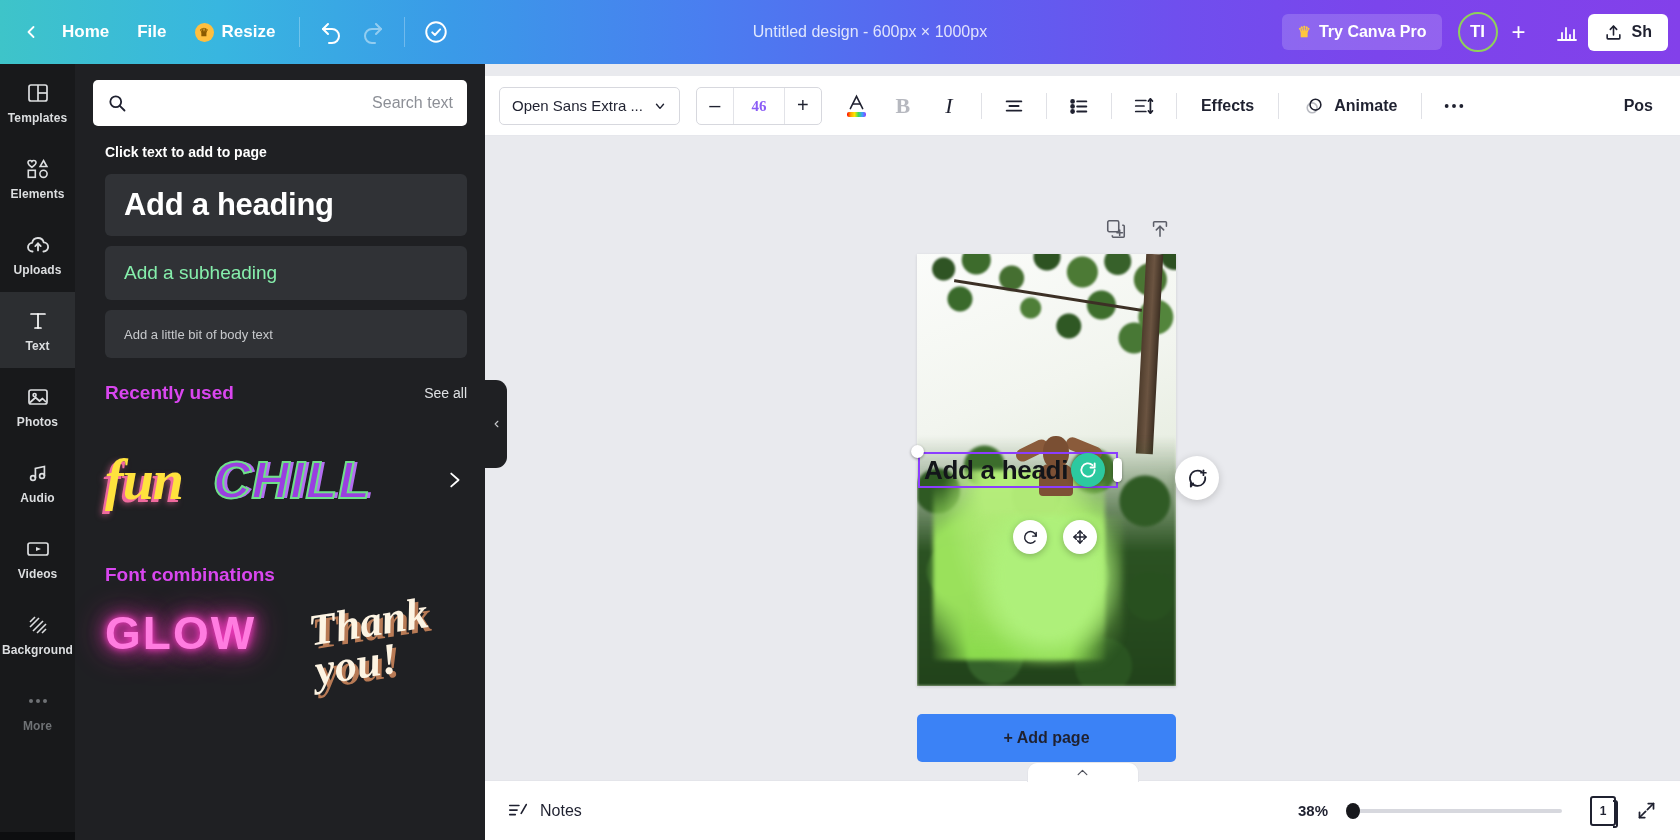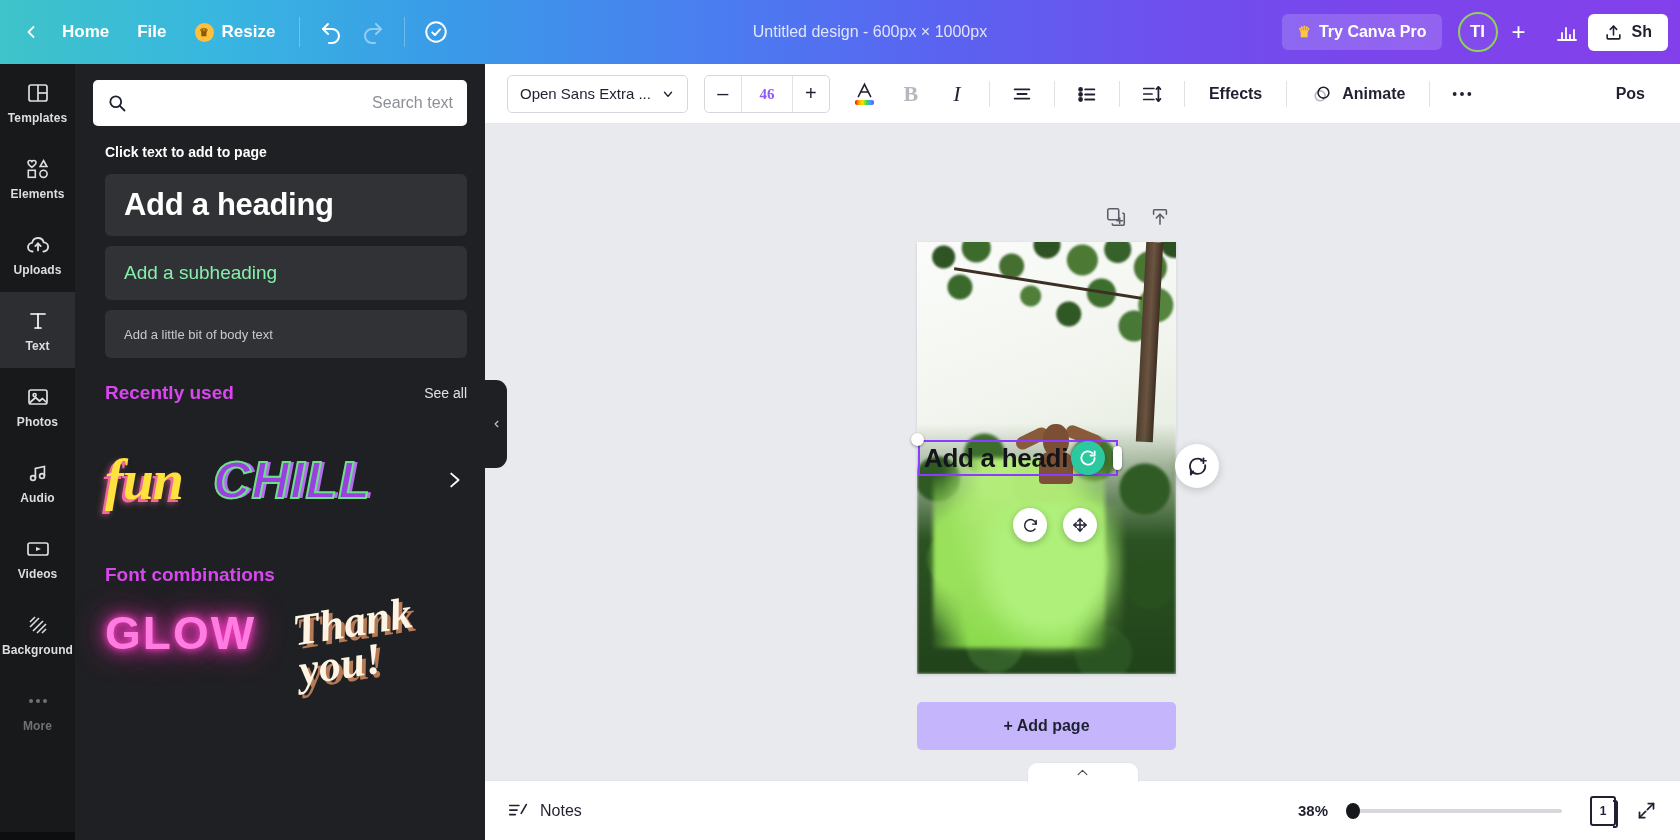--- a/index.html
+++ b/index.html
@@ -141,21 +141,21 @@
     -webkit-text-stroke: 2px #6fe08a;
     text-shadow: 4px 0 0 #b46ef2;
   }
   .carousel-arrow {
     position: absolute; right: 16px; top: 50%; transform: translateY(-50%);
     width: 30px; height: 30px; display: flex; align-items: center;
     justify-content: center; color: #fff; cursor: pointer;
   }
 
   .combo-row {
-    margin-top: 20px; display: flex; gap: 34px; padding-left: 30px;
+    margin-top: 20px; display: flex; gap: 50px; padding-left: 30px;
     align-items: flex-start;
   }
   .word-glow {
     font-family: "Liberation Sans", sans-serif; font-weight: bold;
     font-size: 46px; color: #ff7ce0; letter-spacing: 2px;
     text-shadow: 0 0 7px #ff3ec9, 0 0 18px #ff3ec9, 0 0 32px #e0279f;
   }
   .word-thank {
     font-family: "Liberation Serif", serif; font-style: italic; font-weight: bold;
     font-size: 44px; color: #fdf4e3; line-height: .92;
@@ -170,21 +170,21 @@
     width: 22px; height: 88px; background: #1f2023;
     border-radius: 0 11px 11px 0; z-index: 26;
     display: flex; align-items: center; justify-content: center;
     color: #c7c9cc; cursor: pointer; font-size: 13px;
   }
 
   
   .editor { position: absolute; top: 64px; left: 485px; width: 1195px; height: 776px; background: #e9eaee; }
   .etoolbar {
     height: 60px; background: #fff; display: flex; align-items: center;
-    padding: 0 22px; gap: 4px; border-bottom: 1px solid #e6e7ec;
+    padding: 0 14px; gap: 4px; border-bottom: 1px solid #e6e7ec; margin-top: 12px;
   }
   .font-select {
     height: 38px; border: 1px solid #d7d8de; border-radius: 5px;
     display: flex; align-items: center; gap: 10px; padding: 0 12px;
     font-size: 15px; color: #1f2130; cursor: pointer; white-space: nowrap;
   }
   .size-group {
     display: flex; align-items: center; border: 1px solid #d7d8de;
     border-radius: 5px; height: 38px; margin-left: 12px; overflow: hidden;
   }
@@ -354,21 +354,21 @@
 
   .comment-fab {
     position: absolute; left: 690px; top: 320px;
     width: 44px; height: 44px; border-radius: 50%; background: #fff;
     display: flex; align-items: center; justify-content: center;
     box-shadow: 0 2px 9px rgba(0,0,0,.18); cursor: pointer; z-index: 14;
   }
 
   .add-page {
     position: absolute; left: 432px; top: 578px; width: 259px; height: 48px;
-    background: #c4b5fd; border-radius: 5px; display: flex;
+    background: #3b82f6; border-radius: 5px; display: flex;
     align-items: center; justify-content: center; cursor: pointer;
     color: #1f2130; font-size: 16px; font-weight: bold;
   }
 
   
   .bottombar {
     position: absolute; bottom: 0; left: 0; width: 1195px; height: 60px;
     background: #fff; border-top: 1px solid #e4e5ea;
     display: flex; align-items: center; padding: 0 22px;
   }

